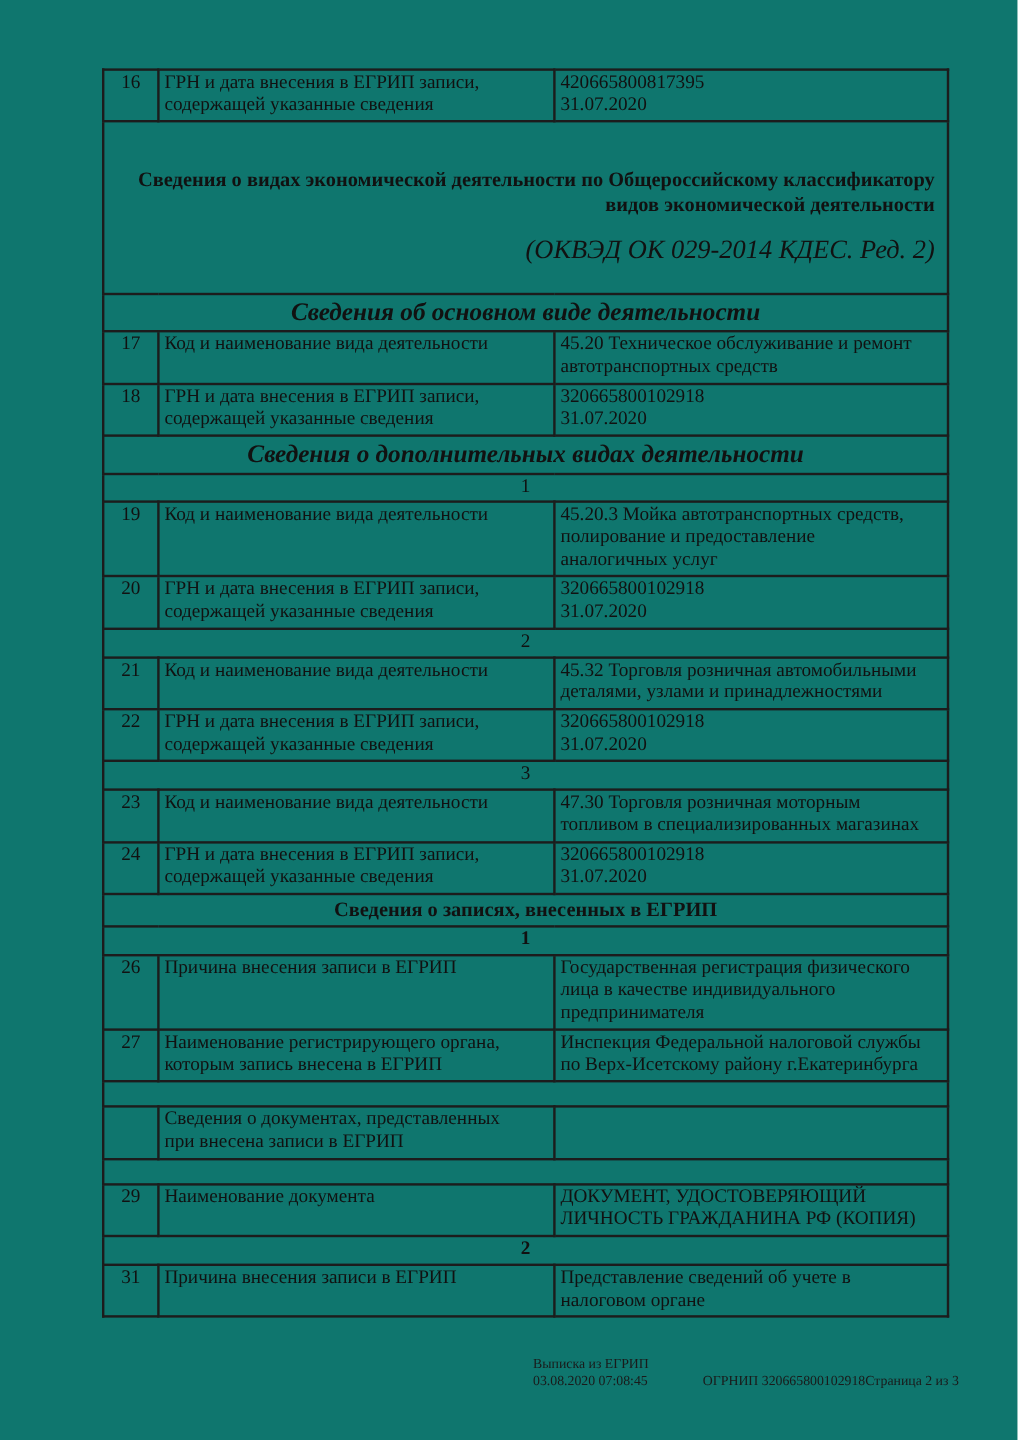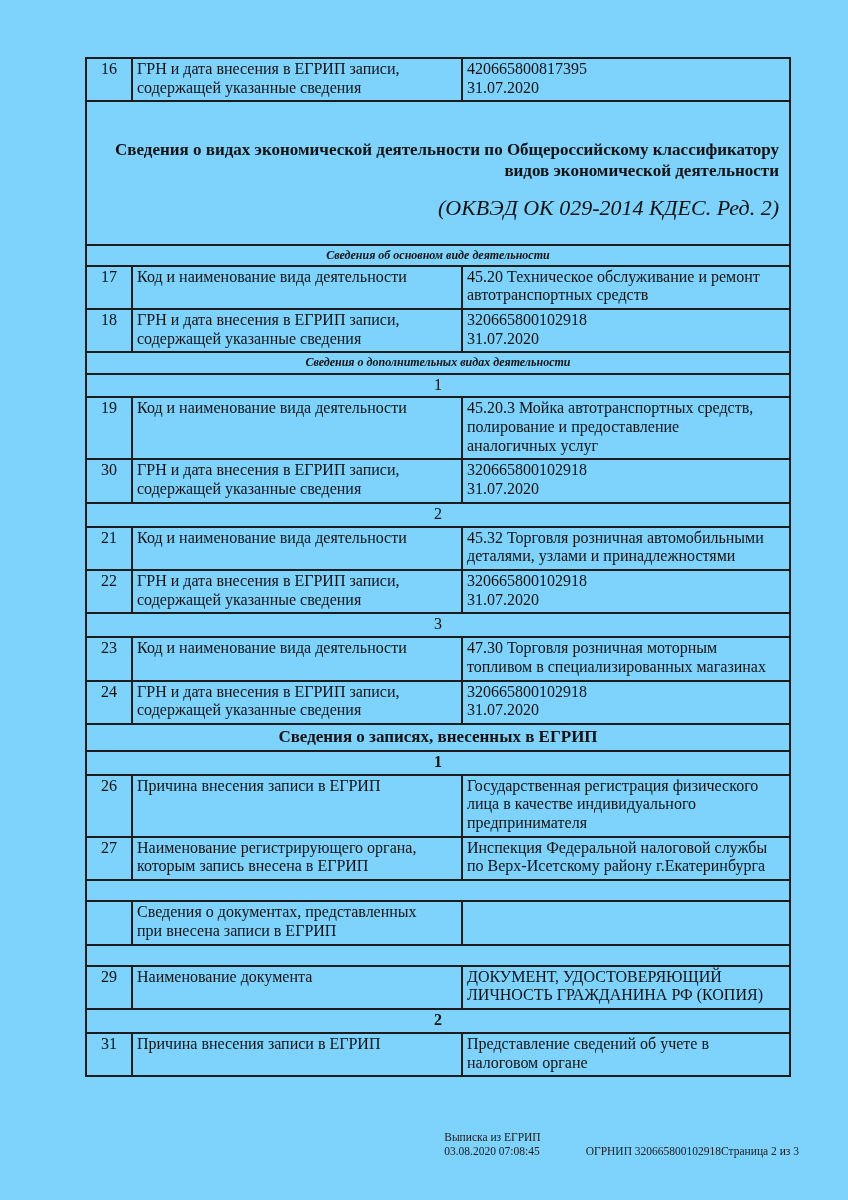--- a/index.html
+++ b/index.html
@@ -7,21 +7,21 @@
     width: 848px; height: 1200px;
     background: #ffffff;
     font-family: "Liberation Serif", "DejaVu Serif", serif;
     color: #111111;
     overflow: hidden;
     position: relative;
   }
   .page {
     position: relative;
     width: 848px; height: 1200px;
-    background: #7dd3fc;
+    background: #0f766e;
   }
   table.doc-table {
     position: absolute;
     left: 85px; top: 57px;
     width: 704px;
     border-collapse: collapse;
     table-layout: fixed;
     font-size: 16px;
     line-height: 1.17;
   }
@@ -46,21 +46,21 @@
     display: block;
     font-weight: normal;
     font-style: italic;
     font-size: 22px;
     margin-top: 14px;
   }
   tr.section-italic-row td {
     text-align: center;
     font-weight: bold;
     font-style: italic;
-    font-size: 12px;
+    font-size: 21px;
     padding: 2px 10px 3px 10px;
   }
   tr.section-bold-row td {
     text-align: center;
     font-weight: bold;
     font-size: 17px;
     padding: 2px 10px 3px 10px;
   }
   tr.subnum-row td { text-align: center; padding: 1px 4px 2px 4px; }
   tr.subnum-bold-row td { text-align: center; font-weight: bold; padding: 1px 4px 2px 4px; }
@@ -137,21 +137,21 @@
 
       <tr class="data-row">
         <td class="cell-num">19</td>
         <td class="cell-label">Код и наименование вида деятельности</td>
         <td class="cell-value">45.20.3 Мойка автотранспортных средств,
 полирование и предоставление
 аналогичных услуг</td>
       </tr>
 
       <tr class="data-row">
-        <td class="cell-num">30</td>
+        <td class="cell-num">20</td>
         <td class="cell-label">ГРН и дата внесения в ЕГРИП записи,
 содержащей указанные сведения</td>
         <td class="cell-value">320665800102918
 31.07.2020</td>
       </tr>
 
       <tr class="subnum-row">
         <td colspan="3">2</td>
       </tr>
 

